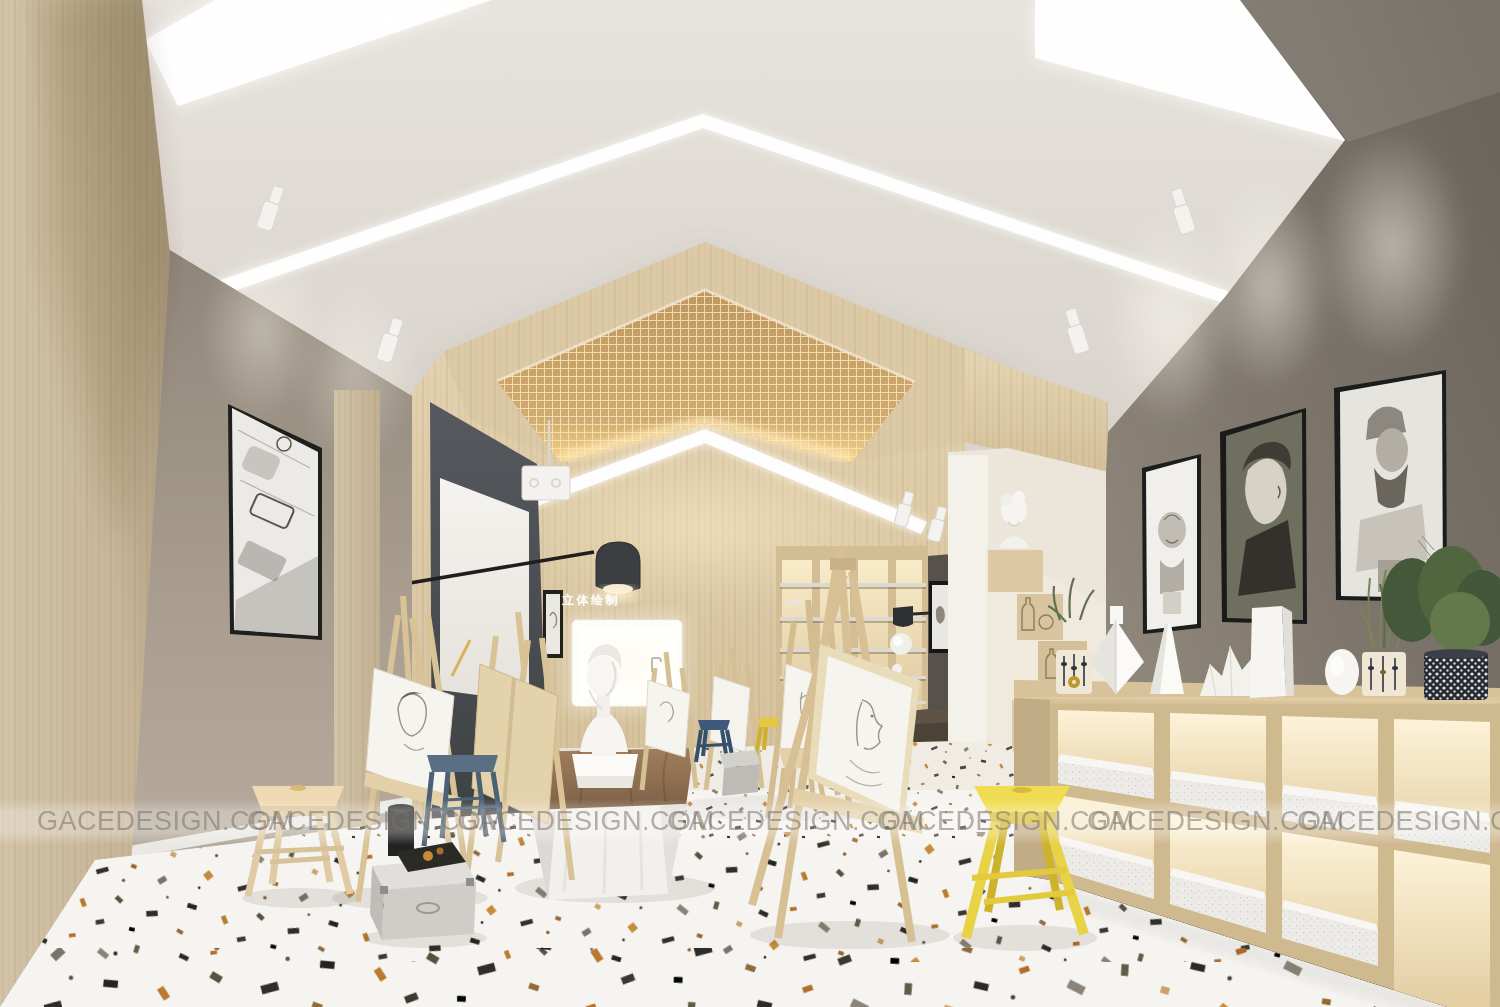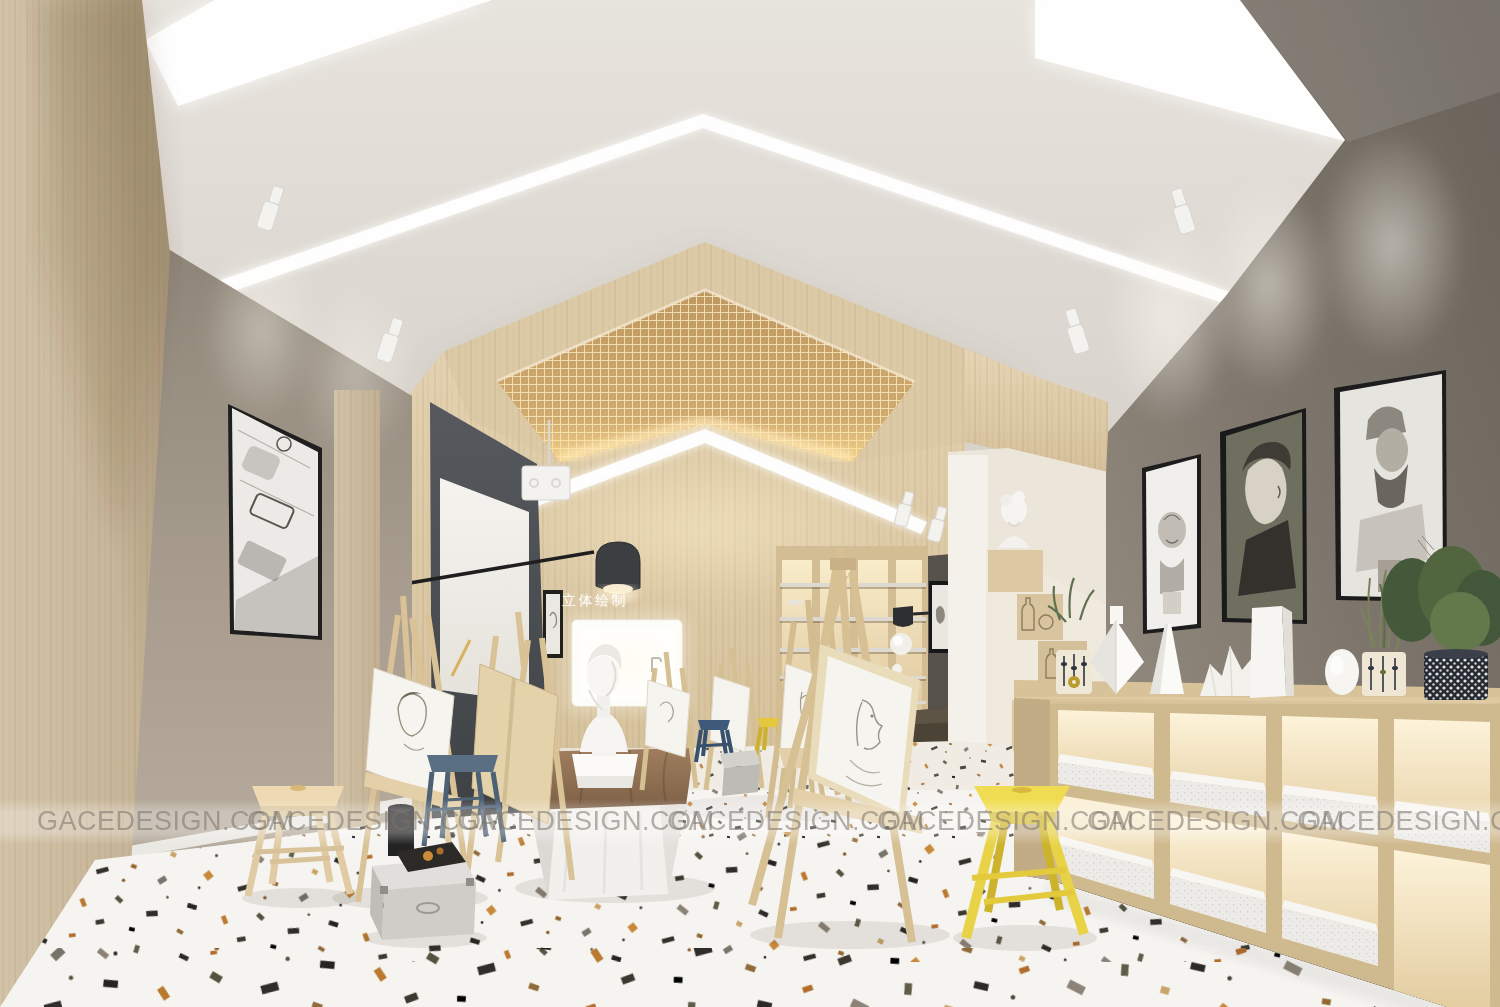--- a/index.html
+++ b/index.html
@@ -1,19 +1,19 @@
 <!DOCTYPE html>
 <html><head>
 <meta charset="utf-8">
 <style>
   html,body{margin:0;padding:0;background:#222;}
   .scene{position:relative;width:1500px;height:1007px;overflow:hidden;
          background:#dcd7d0;font-family:"Liberation Sans","DejaVu Sans",sans-serif;}
   .scene svg{position:absolute;left:0;top:0;}
-  .wall-sign{position:absolute;left:562px;top:592px;font-size:14px;font-weight:400;
+  .wall-sign{position:absolute;left:562px;top:592px;font-size:12px;font-weight:700;
              letter-spacing:2.5px;color:rgba(255,255,255,.95);
              text-shadow:0 0 4px rgba(255,255,255,.45);
              font-family:"DejaVu Sans","Liberation Sans",sans-serif;}
   .wm-band{position:absolute;left:0;top:799px;width:1500px;height:46px;
            background:linear-gradient(rgba(255,255,255,0),rgba(255,255,255,.30) 28%,
                       rgba(255,255,255,.30) 72%,rgba(255,255,255,0));}
   .wm{position:absolute;top:806px;font-size:27px;font-weight:400;letter-spacing:.5px;
       color:rgba(122,115,106,.55);white-space:nowrap;}
 </style>
 </head>

